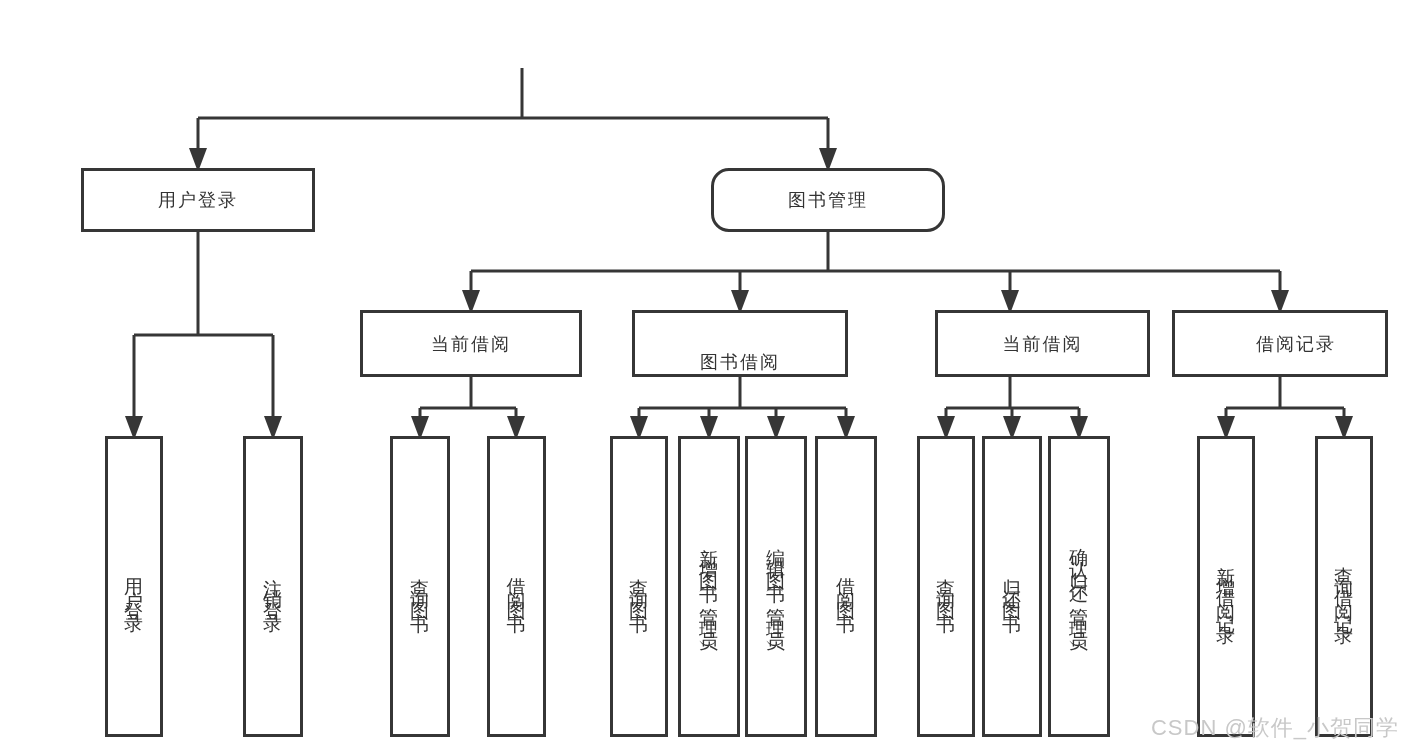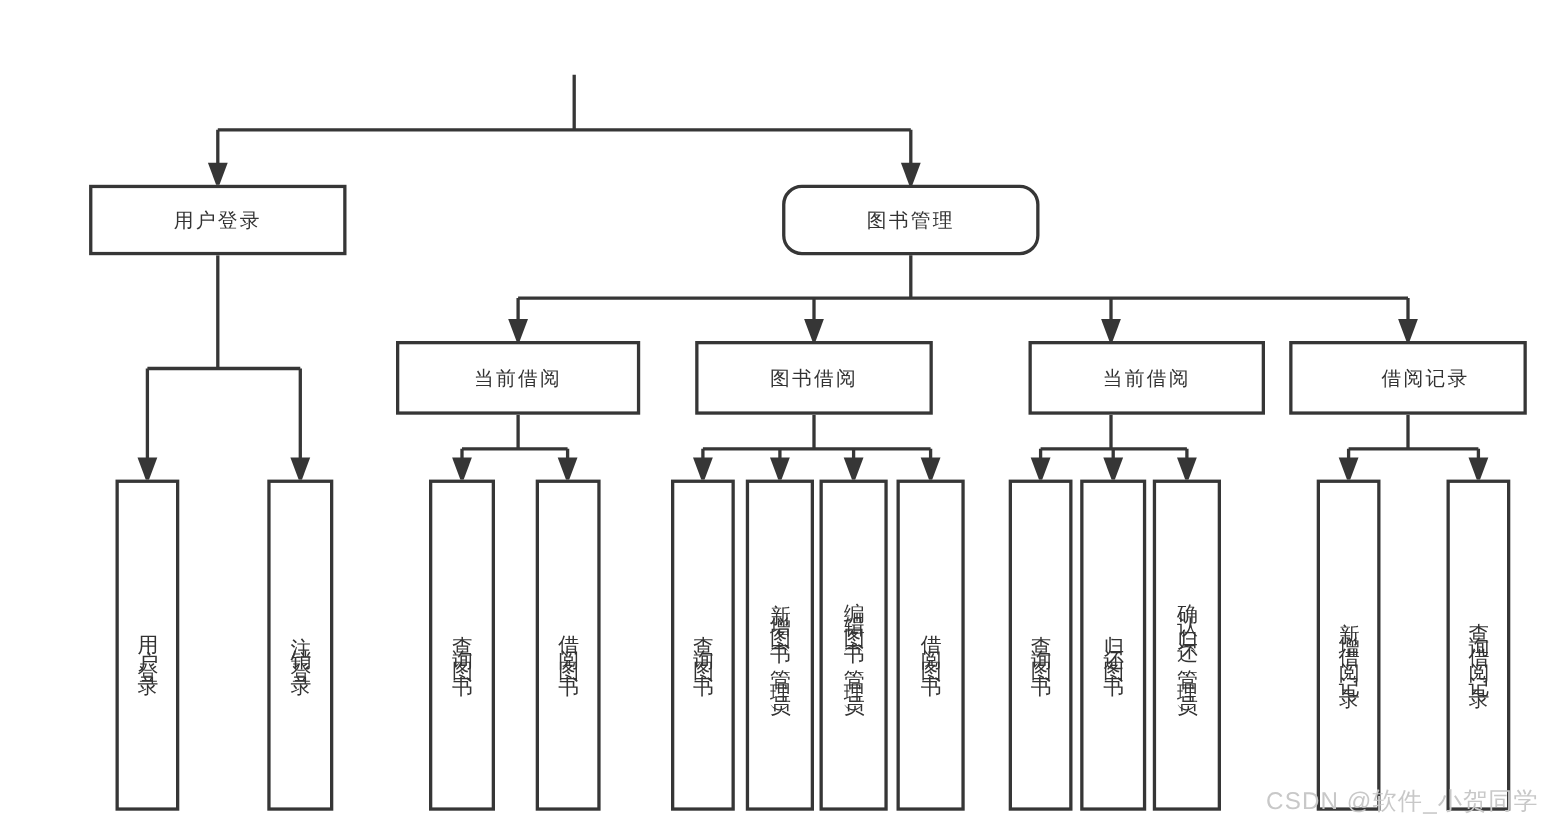--- a/index.html
+++ b/index.html
@@ -71,21 +71,21 @@
   <div class="node" style="left:81px;top:168px;width:234px;height:64px;">
     <span class="h-label">用户登录</span>
   </div>
   <div class="node" style="left:711px;top:168px;width:234px;height:64px;border-radius:18px;">
     <span class="h-label">图书管理</span>
   </div>
 
   <div class="node" style="left:360px;top:310px;width:222px;height:67px;">
     <span class="h-label">当前借阅</span>
   </div>
-  <div class="node" style="left:632px;top:310px;width:216px;height:67px;">
+  <div class="node" style="left:632px;top:310px;width:216px;height:67px;align-items:flex-end;">
     <span class="h-label">图书借阅</span>
   </div>
   <div class="node" style="left:903px;top:310px;width:215px;height:67px;margin-left:32px;">
     <span class="h-label">当前借阅</span>
   </div>
   <div class="node" style="left:1172px;top:310px;width:216px;height:67px;padding-left:32px;">
     <span class="h-label">借阅记录</span>
   </div>
 
   <div class="node" style="left:105px;top:436px;width:58px;height:301px;">

